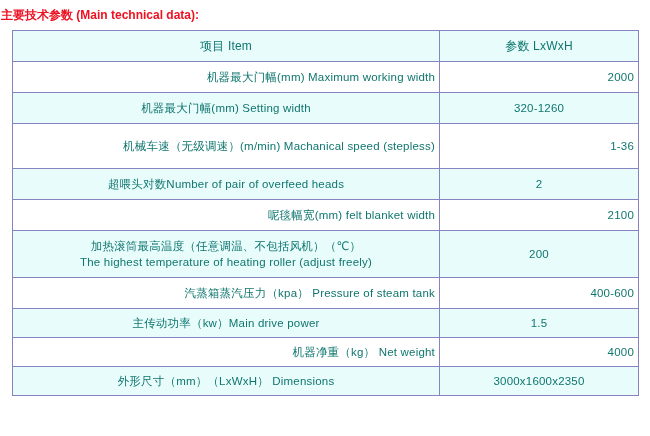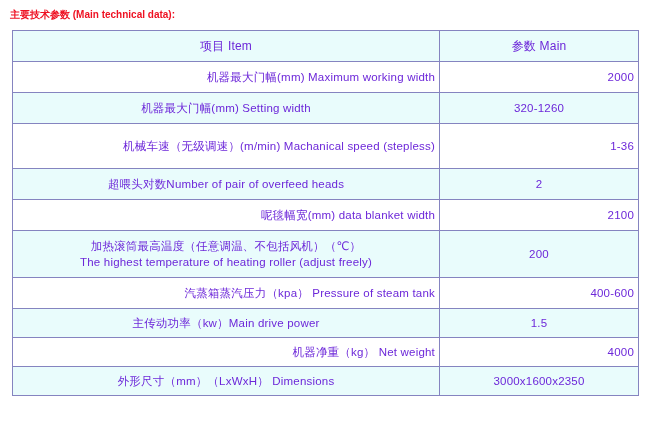--- a/index.html
+++ b/index.html
@@ -16,23 +16,23 @@
 
   .page {
     position: relative;
     width: 650px;
     height: 436px;
     box-sizing: border-box;
   }
 
   .page-title {
     position: absolute;
-    left: 10px;
+    left: 1px;
     top: 4px;
-    font-size: 10px;
+    font-size: 12px;
     font-weight: bold;
     color: #ee1122;
     letter-spacing: 0px;
     white-space: nowrap;
     line-height: 22px;
   }
 
   .spec-table-wrap {
     position: absolute;
     left: 12px;
@@ -44,21 +44,21 @@
   table.spec-table {
     width: 626px;
     border-collapse: collapse;
     table-layout: fixed;
     border: 1px solid #8584c0;
     background: #ffffff;
   }
 
   table.spec-table td {
     border: 1px solid #8584c0;
-    color: #6d28d9;
+    color: #0f766e;
     font-size: 11.5px;
     text-align: center;
     vertical-align: middle;
     padding: 0 4px;
     line-height: 15px;
     font-family: "Liberation Sans", "DejaVu Sans", sans-serif;
   }
 
   col.col-item  { width: 427px; }
   col.col-data  { width: 199px; }
@@ -94,21 +94,21 @@
 
   <div class="spec-table-wrap">
     <table class="spec-table">
       <colgroup>
         <col class="col-item">
         <col class="col-data">
       </colgroup>
       <tbody>
         <tr class="header-row">
           <td class="cell-item h-30">项目 Item</td>
-          <td class="cell-data h-30">参数 Main</td>
+          <td class="cell-data h-30">参数 LxWxH</td>
         </tr>
 
         <tr class="row-plain">
           <td class="cell-item h-30">机器最大门幅(mm) Maximum working width</td>
           <td class="cell-data h-30">2000</td>
         </tr>
 
         <tr class="row-tint">
           <td class="cell-item h-30">机器最大门幅(mm) Setting width</td>
           <td class="cell-data h-30">320-1260</td>
@@ -118,21 +118,21 @@
           <td class="cell-item h-44">机械车速（无级调速）(m/min) Machanical speed (stepless)</td>
           <td class="cell-data h-44">1-36</td>
         </tr>
 
         <tr class="row-tint">
           <td class="cell-item h-30">超喂头对数Number of pair of overfeed heads</td>
           <td class="cell-data h-30">2</td>
         </tr>
 
         <tr class="row-plain">
-          <td class="cell-item h-30">呢毯幅宽(mm) data blanket width</td>
+          <td class="cell-item h-30">呢毯幅宽(mm) felt blanket width</td>
           <td class="cell-data h-30">2100</td>
         </tr>
 
         <tr class="row-tint">
           <td class="cell-item h-46">
             <span class="two-line">加热滚筒最高温度（任意调温、不包括风机）（℃）</span>
             <span class="two-line">The highest temperature of heating roller (adjust freely)</span>
           </td>
           <td class="cell-data h-46">200</td>
         </tr>

